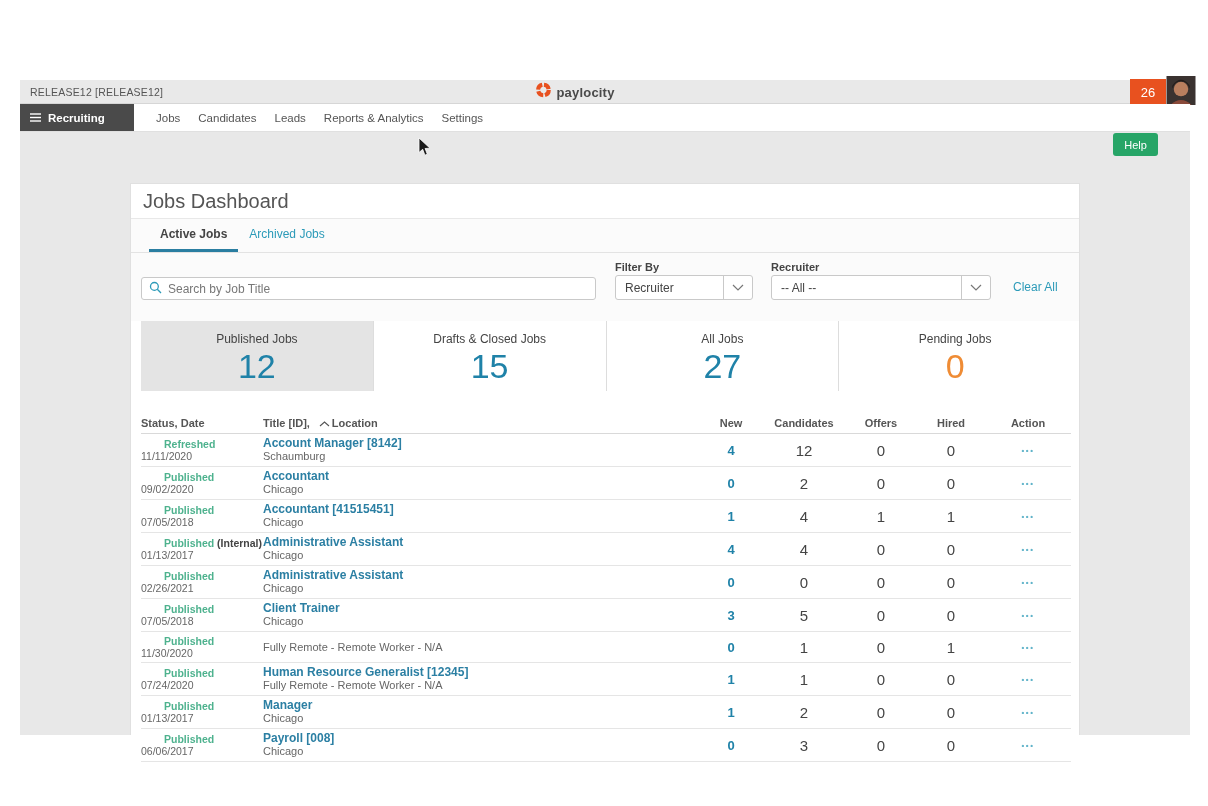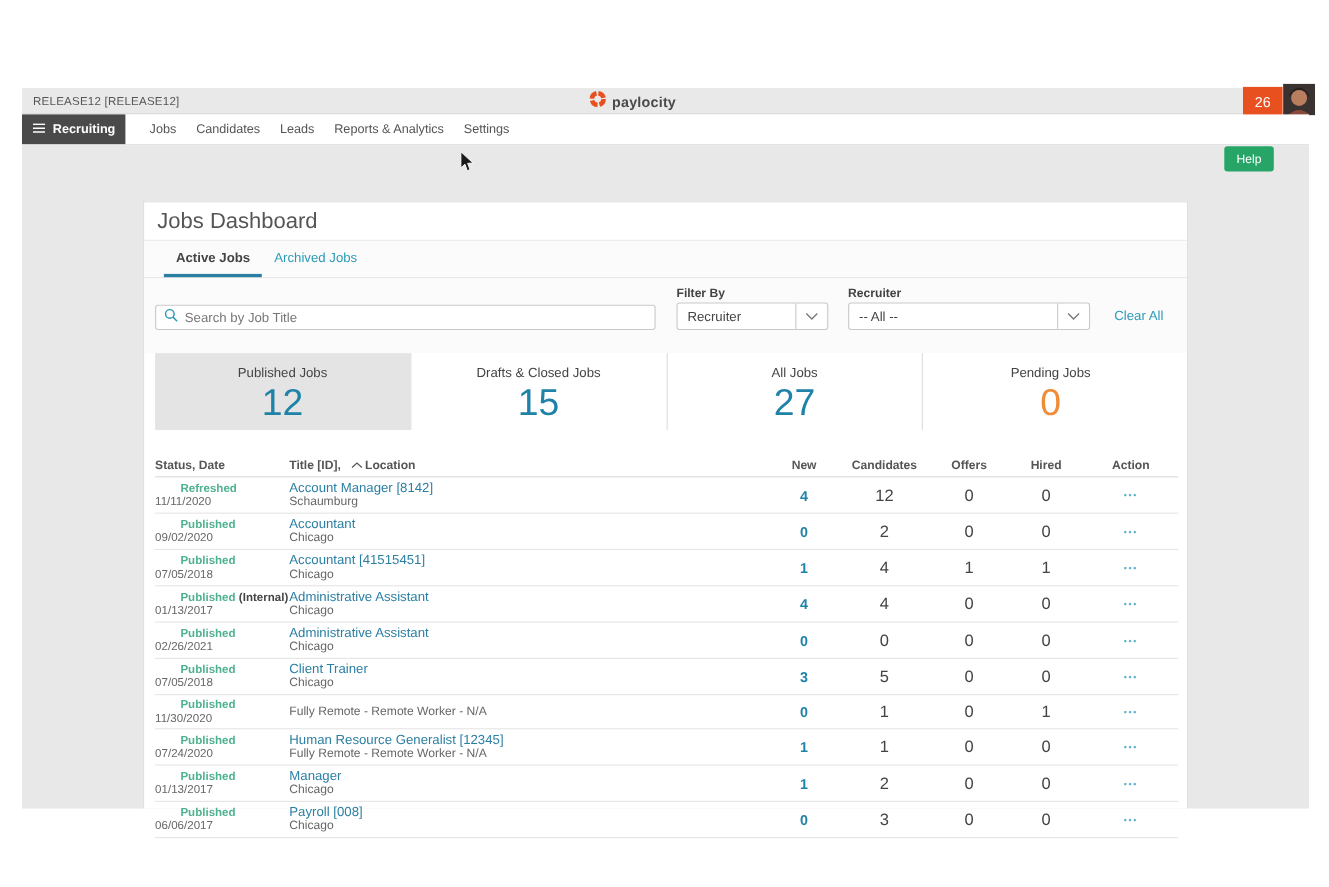--- a/index.html
+++ b/index.html
@@ -15,21 +15,21 @@
            display:flex; align-items:center; gap:5px; }
   .brand-text { font-size:13px; font-weight:bold; color:#4a4a4a; letter-spacing:.2px; }
   .notif-badge { position:absolute; left:1130px; top:79px; width:36px; height:26px;
                  background:var(--accent-orange,#e8511f); color:#fff; font-size:13px;
                  display:flex; align-items:center; justify-content:center; cursor:pointer; }
   .avatar { position:absolute; left:1166px; top:76px; width:30px; height:29px; overflow:hidden; cursor:pointer; }
 
   
   .navbar { position:absolute; left:20px; top:104px; width:1170px; height:28px; background:#fff;
             border-bottom:1px solid #e0e0e0; display:flex; align-items:stretch; }
-  .nav-product { width:94px; background:#4a4a4a; color:#fff; font-size:11.5px; font-weight:bold;
+  .nav-product { width:114px; background:#4a4a4a; color:#fff; font-size:11.5px; font-weight:bold;
                  display:flex; align-items:center; gap:7px; padding-left:10px; cursor:pointer; }
   .nav-items { display:flex; align-items:center; padding-left:13px; }
   .nav-item { font-size:11.5px; color:#555; padding:0 9px; cursor:pointer; }
 
   
   .content { position:absolute; left:20px; top:132px; width:1170px; height:603px; background:#e8e8e8; }
   .help-btn { position:absolute; left:1093px; top:1px; width:45px; height:23px;
               background:var(--help-green,#27a567); color:#fff; font-size:11px; border:none;
               border-radius:3px; cursor:pointer; font-family:inherit; }
   .cursor-svg { position:absolute; left:398px; top:6px; width:13px; height:20px; pointer-events:none; }
@@ -84,21 +84,21 @@
   .thead, .trow { display:grid; grid-template-columns:122px 1fr 64px 82px 72px 68px 86px; align-items:center; }
   .thead { height:21px; border-bottom:1px solid #d9d9d9; font-size:11px; font-weight:bold; color:#555; }
   .th-num, .td-num, .th-action, .td-action { text-align:center; }
   .th-title { display:flex; align-items:center; gap:1px; }
   .sort-caret { margin:0 1px 0 8px; }
   .trow { min-height:29px; border-bottom:1px solid #e5e5e5; padding:3px 0; }
   .cell-status .status-line { font-size:10.5px; line-height:12px; }
   .status-text { color:var(--status-green,#4eb28e); font-weight:600;margin-left:23px; }
   .status-note { color:#444; font-weight:bold; }
   .date-text { font-size:10.5px; color:#666; line-height:12px; }
-  .job-title { font-size:12px; font-weight:normal; color:#2b7fa3; line-height:13px; cursor:pointer; }
+  .job-title { font-size:12px; font-weight:bold; color:#2b7fa3; line-height:13px; cursor:pointer; }
   .job-location { font-size:11px; color:#666; line-height:13px; }
   .td-new { font-size:13px; font-weight:bold; color:var(--accent-teal,#1f82a8); }
   .td-count { font-size:15px; color:#444; font-weight:400; }
   .td-action { color:#5fb3c9; font-size:8px; font-weight:bold; letter-spacing:1.5px; cursor:pointer; }
 </style>
 </head>
 <body>
 
 <div class="page">
 

